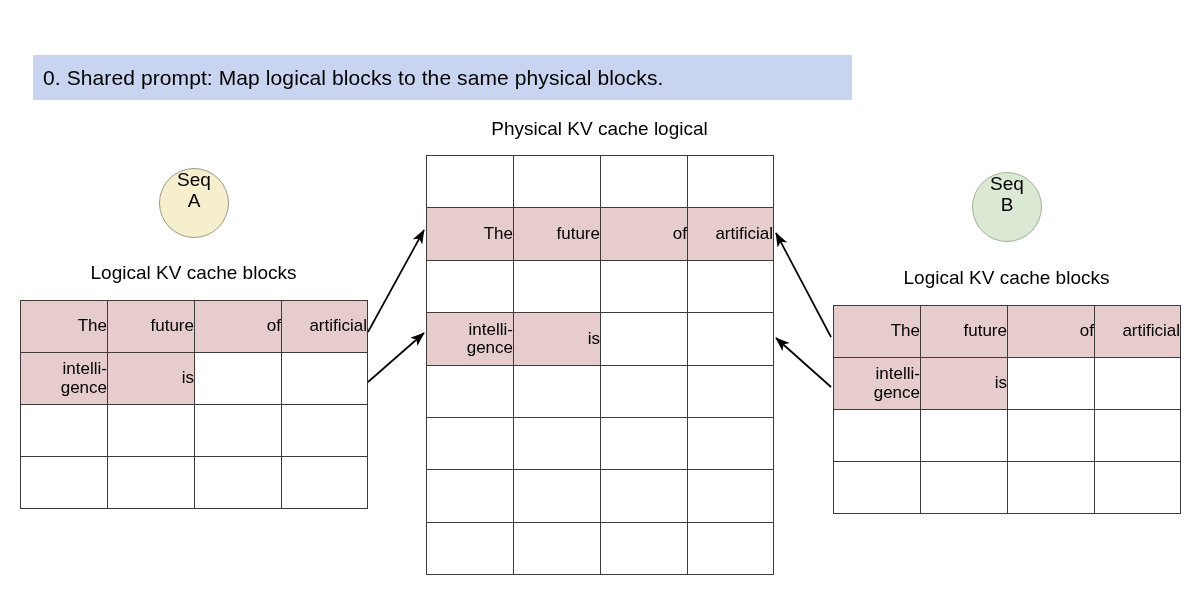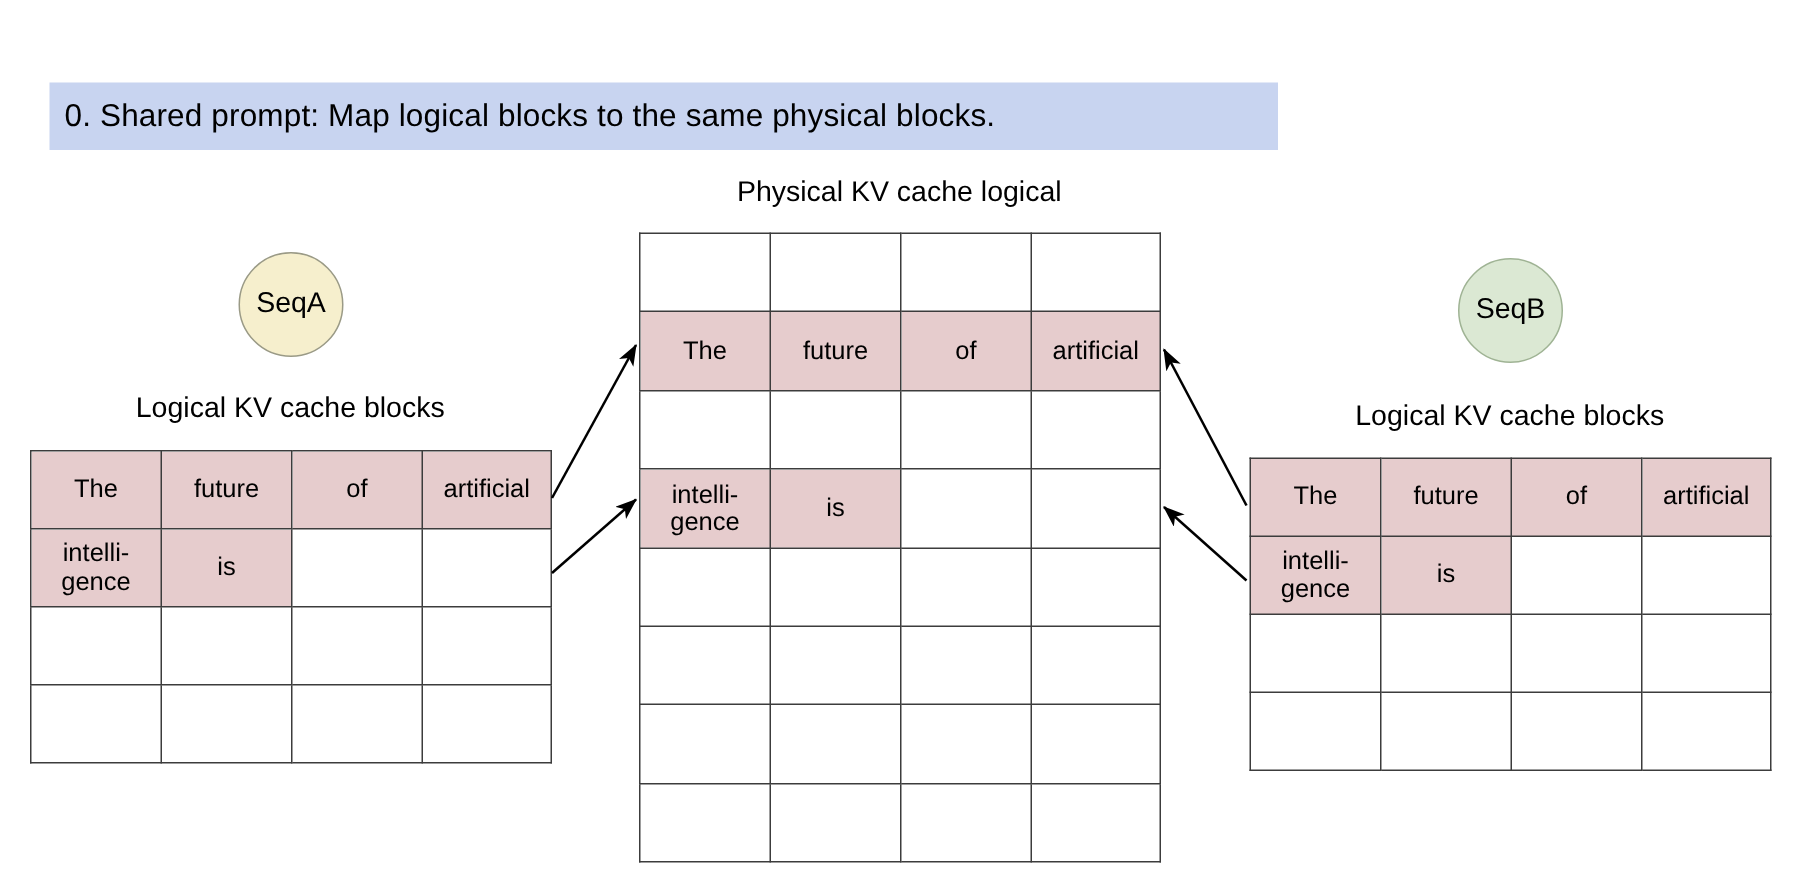--- a/index.html
+++ b/index.html
@@ -47,23 +47,23 @@
 
   
   .seq-circle {
     position: absolute;
     width: 70px;
     height: 70px;
     border-radius: 50%;
     border: 1.4px solid #9a9a86;
     box-sizing: border-box;
     display: flex;
-    flex-direction: row;
+    flex-direction: column;
     align-items: center;
-    justify-content: center;
+    justify-content: flex-start;
     font-size: 19px;
     line-height: 1.12;
   }
   #seq-a-circle { background: #f6efcd; }
   #seq-b-circle { background: #dbe8d3; border-color: #9fb394; }
 
   
   .kv-table {
     position: absolute;
     border-collapse: collapse;
@@ -74,21 +74,21 @@
     border: 1.6px solid #3c3c3c;
     text-align: center;
     vertical-align: middle;
     font-size: 17px;
     line-height: 1.08;
     padding: 0;
     overflow: hidden;
     background: #ffffff;
     white-space: pre-line;
   }
-  .kv-table td.filled { background: #e6cccd; }
+  .kv-table td.filled { background: #e6cccd; text-align: right; }
 
   
   .logical-table { width: 347px; }
   .logical-table td { height: 51px; }
   .logical-table col.c0 { width: 87px; }
   .logical-table col.c1 { width: 87px; }
   .logical-table col.c2 { width: 87px; }
   .logical-table col.c3 { width: 86px; }
 
   #table-seq-a { left: 20px; top: 300px; }

